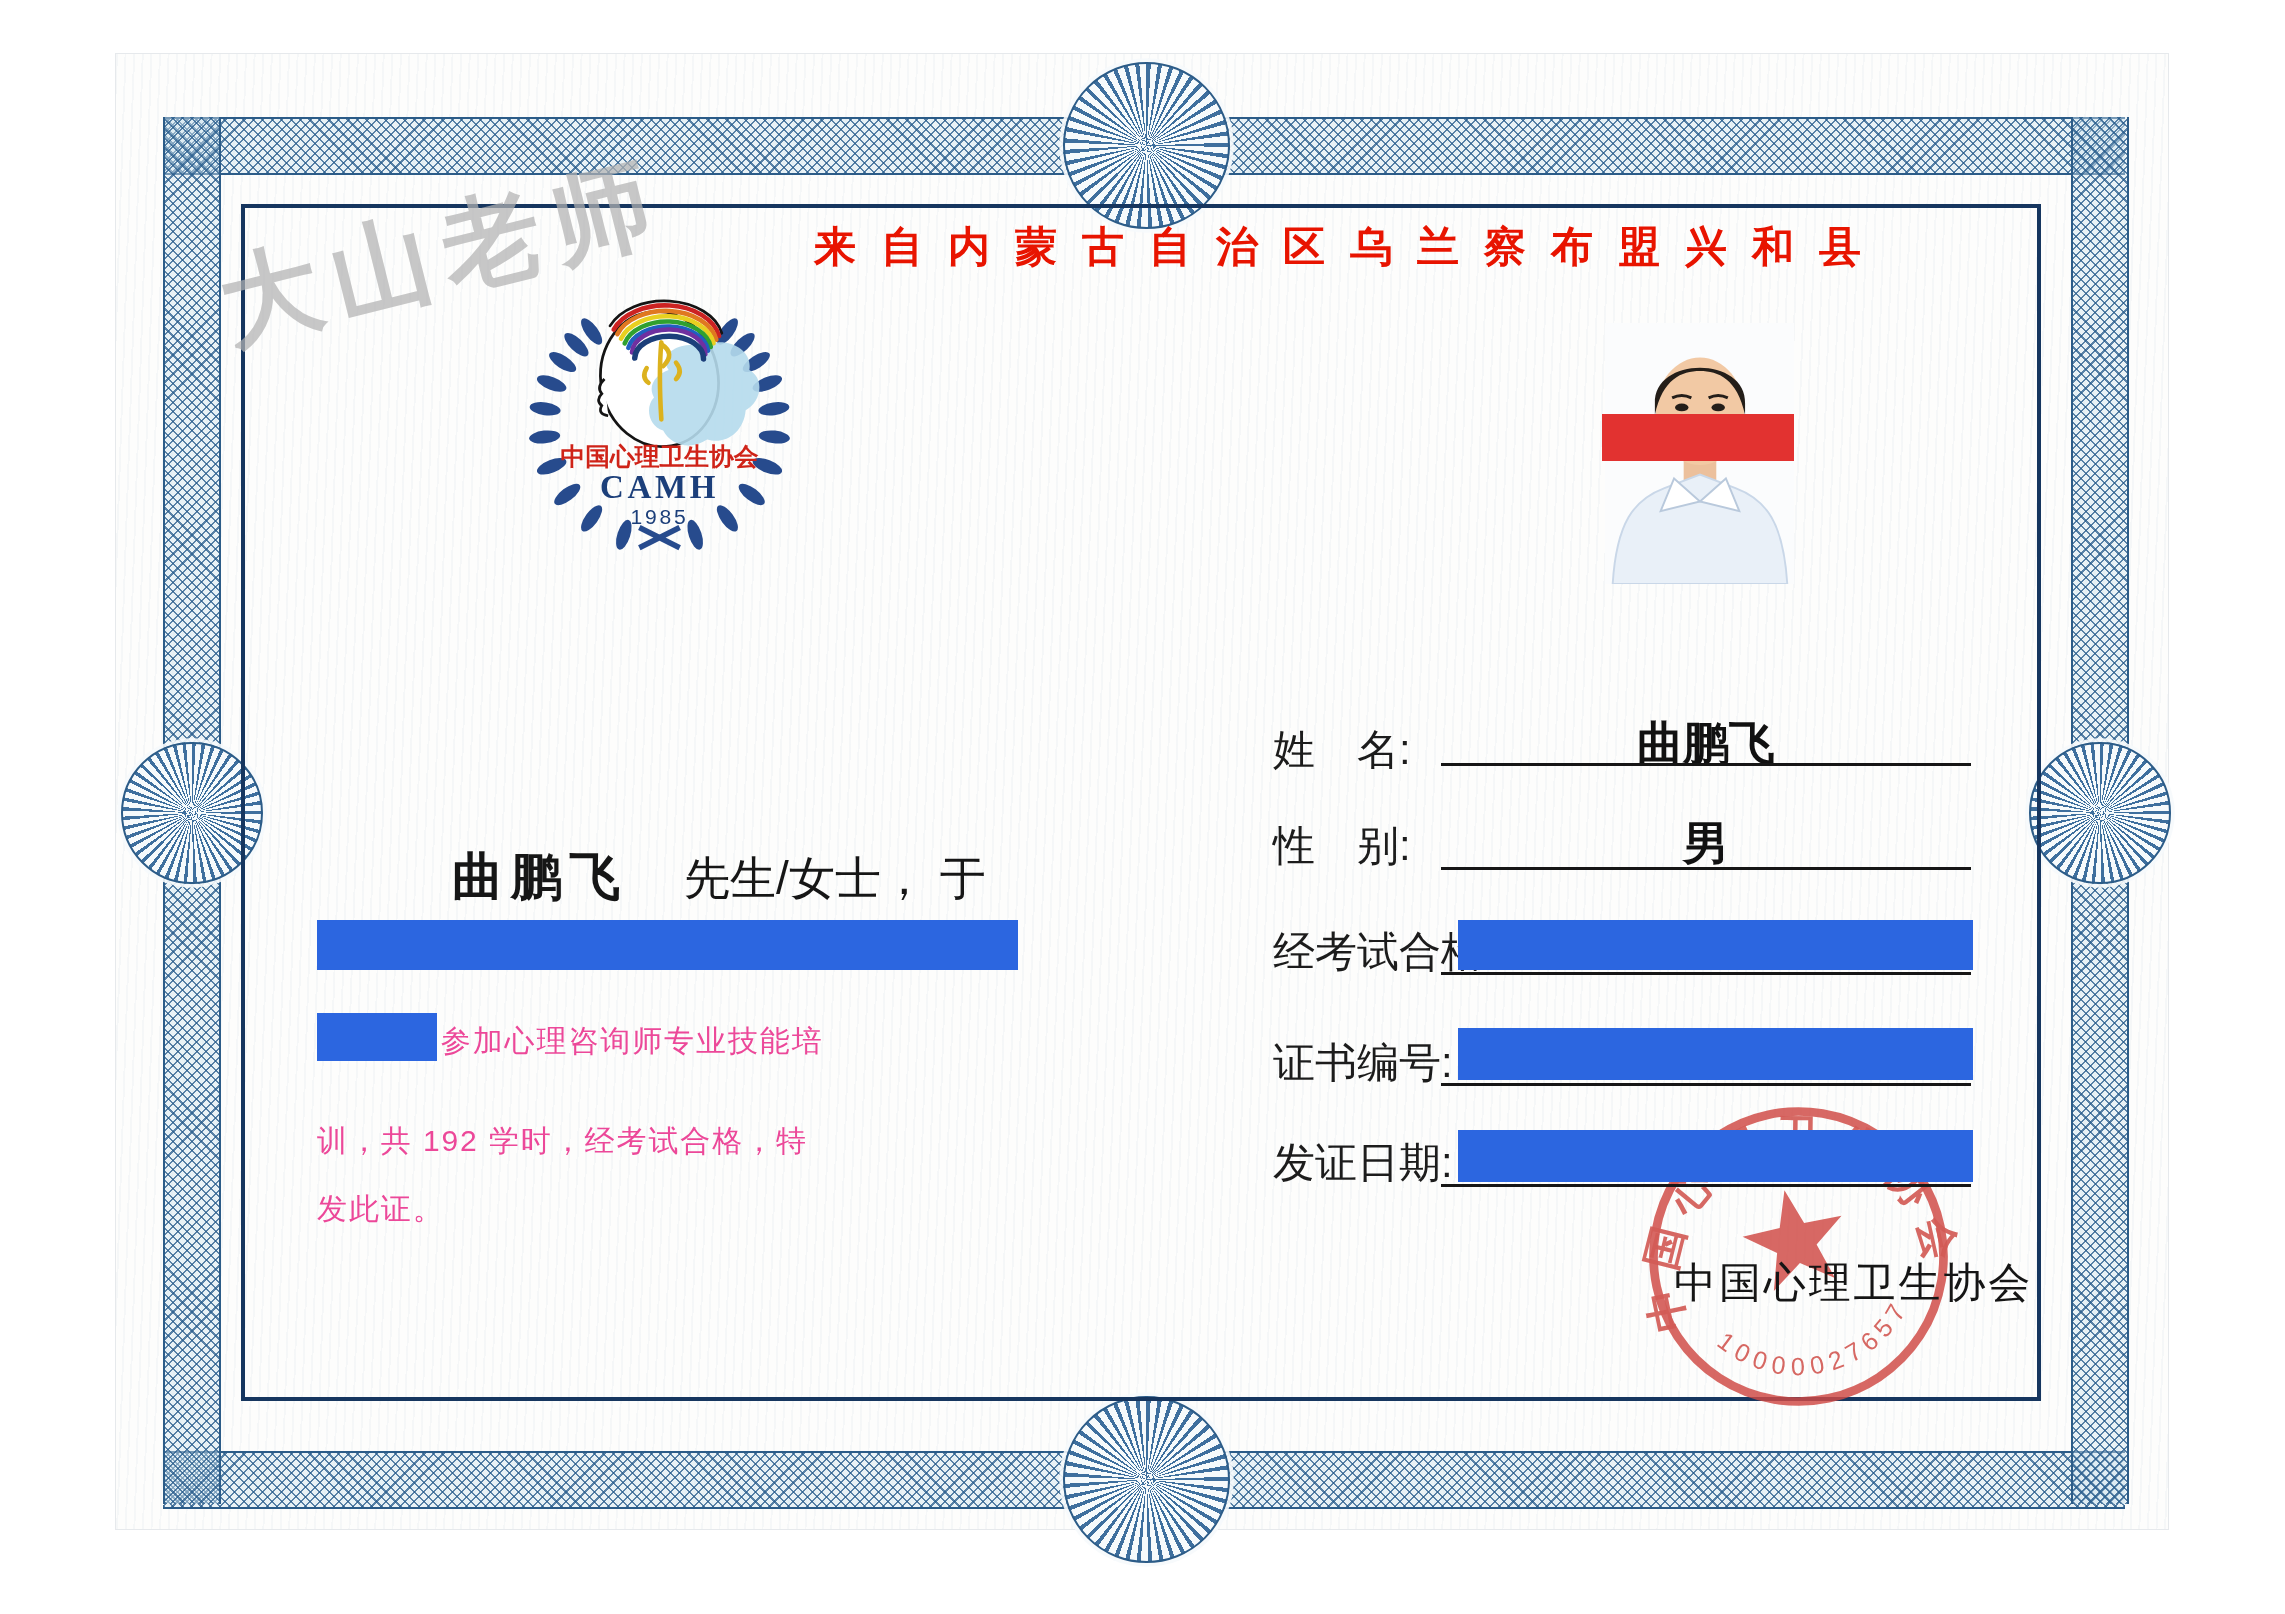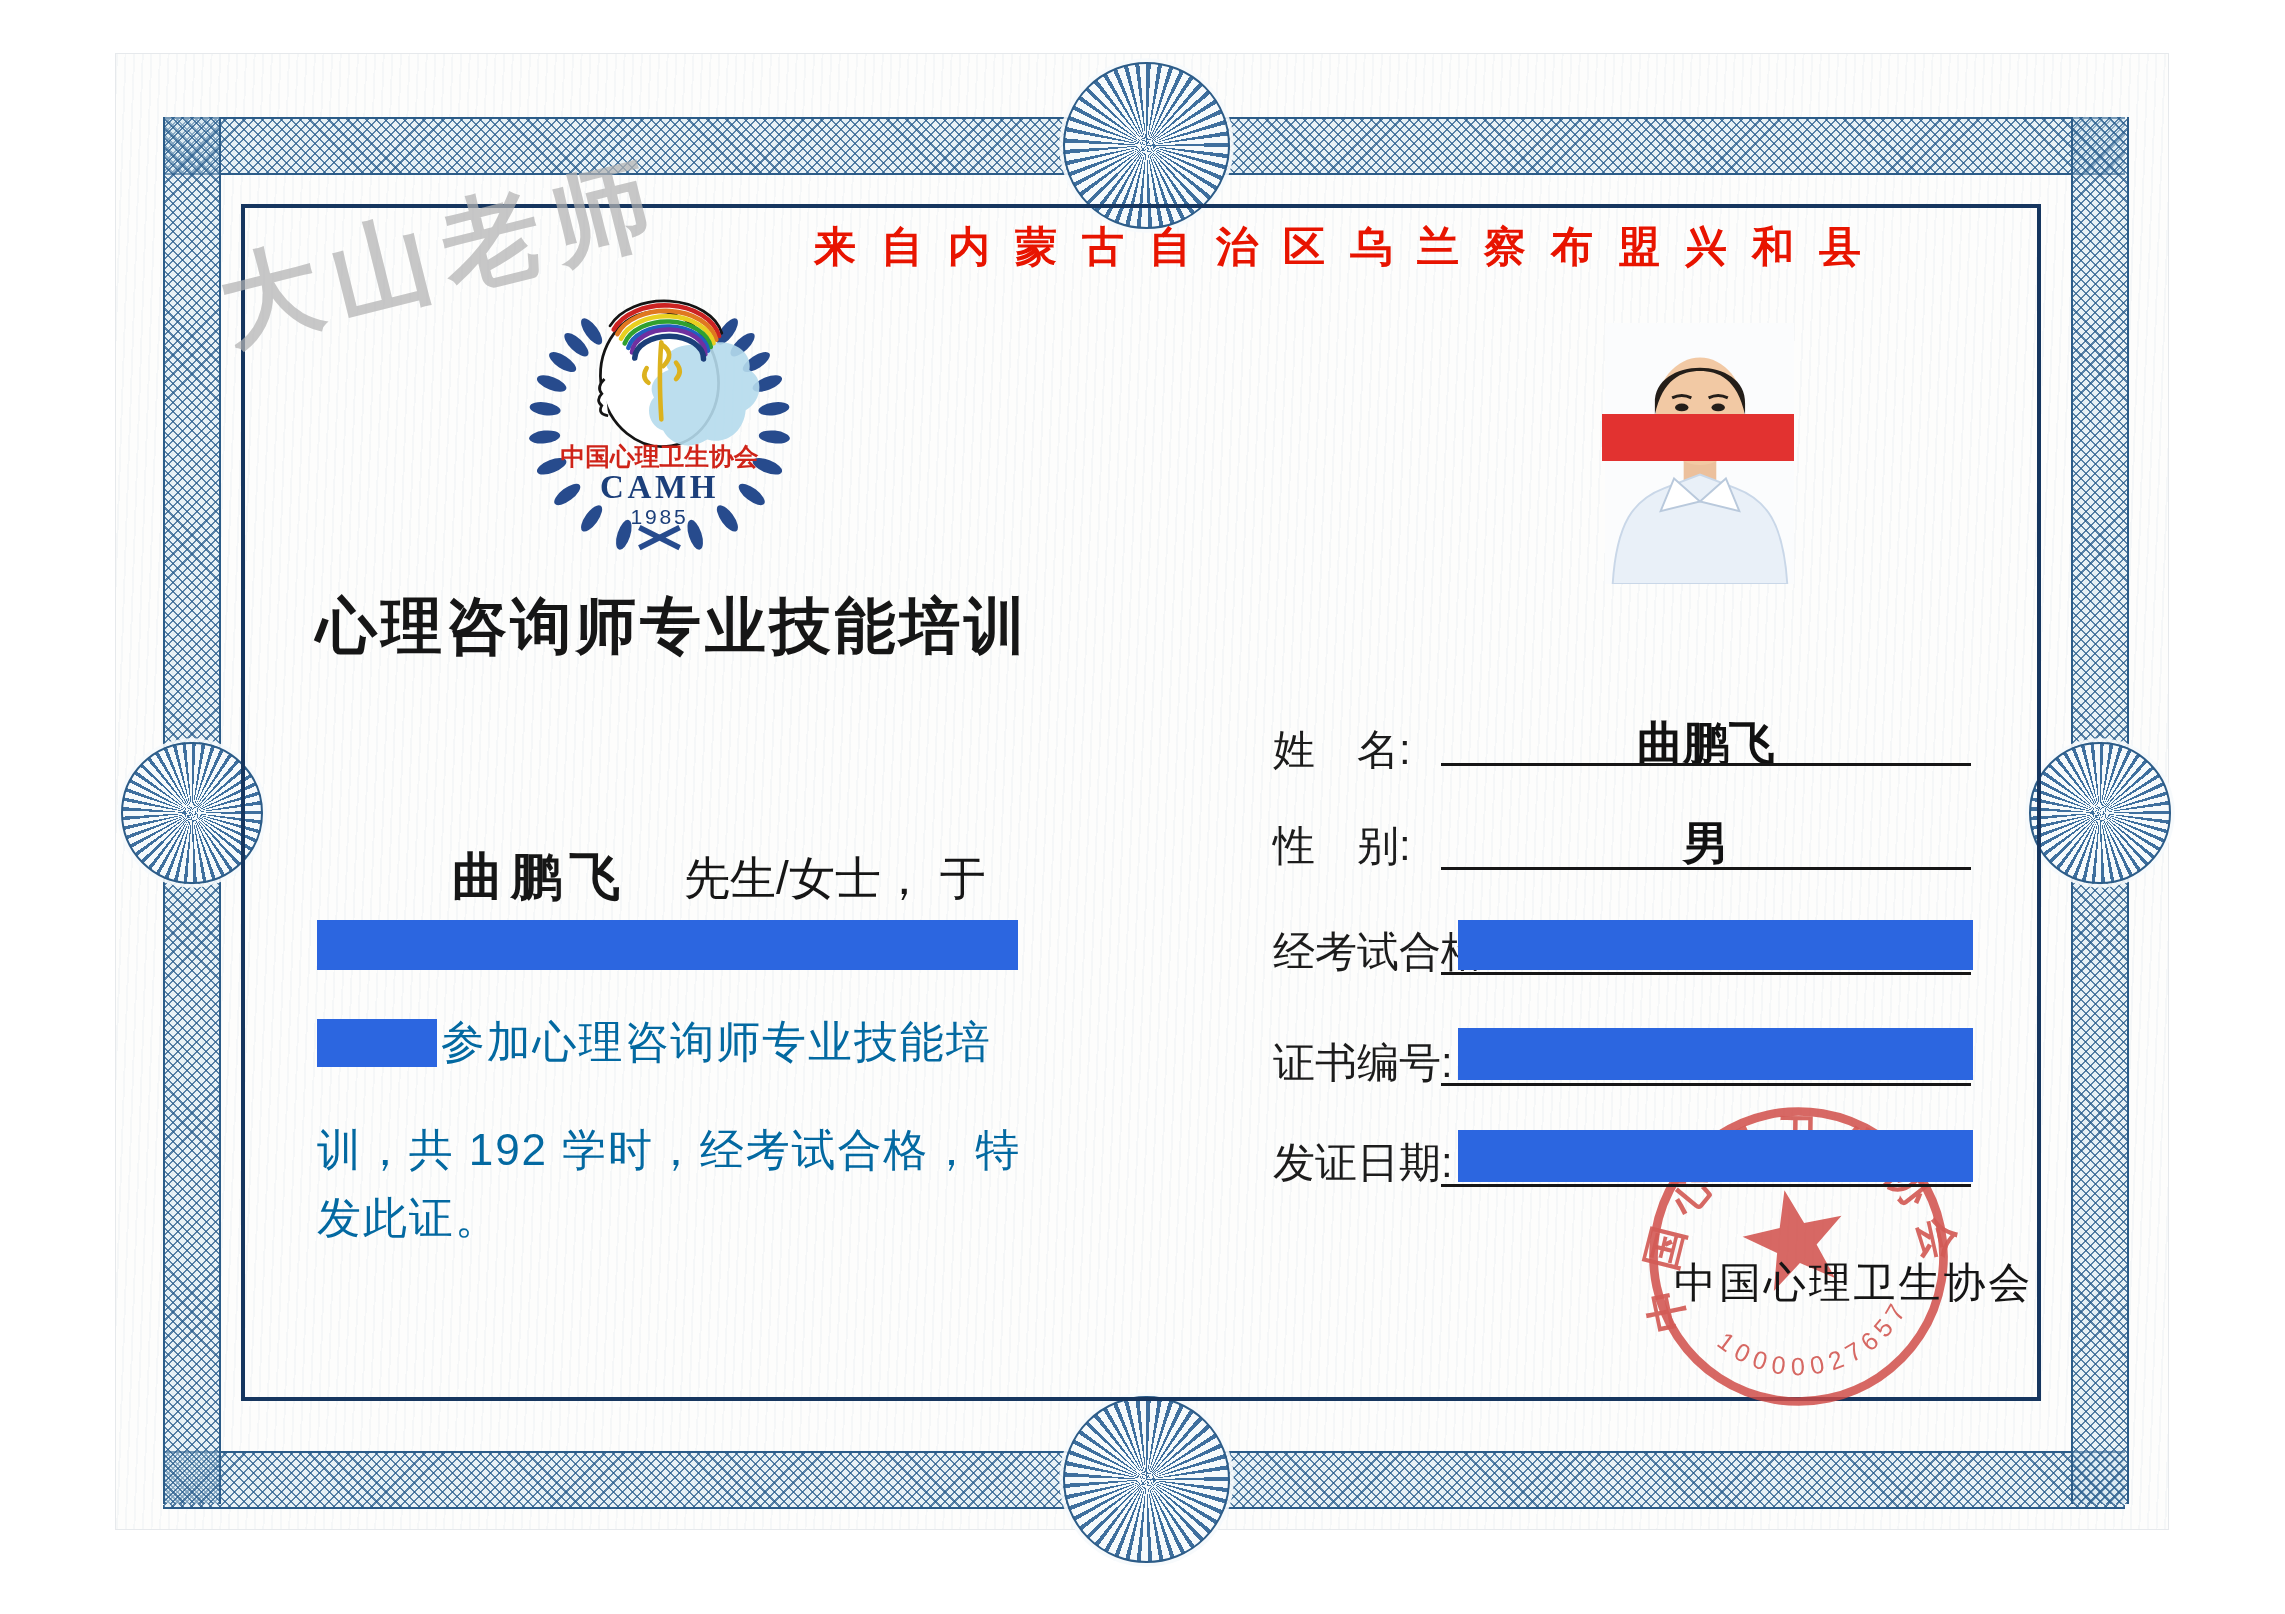--- a/index.html
+++ b/index.html
@@ -27,21 +27,21 @@
           font-size:42px;font-weight:bold;color:#e81400;letter-spacing:25px;
           font-family:"Liberation Serif","DejaVu Serif",serif;white-space:nowrap;}
   .logo{position:absolute;left:522px;top:261px;width:275px;height:304px;}
   .title1{position:absolute;left:250px;top:586px;width:845px;text-align:center;
           font-size:61px;font-weight:bold;color:#161616;letter-spacing:3.8px;}
   .title2{position:absolute;left:250px;top:674px;width:845px;text-align:center;
           font-size:58px;font-weight:bold;color:#161616;letter-spacing:29px;}
   .nameLine{position:absolute;left:452px;top:843px;font-size:46px;color:#161616;white-space:nowrap;}
   .nameLine .nm{font-size:51px;font-weight:bold;letter-spacing:7.7px;margin-right:56px;}
   .redactB{background:#2c66e0;position:absolute;}
-  .bodyLine{position:absolute;left:317px;font-size:44px;color:#0369a1;letter-spacing:1.9px;white-space:nowrap;}
+  .bodyLine{position:absolute;left:317px;font-size:30px;color:#ec4899;letter-spacing:1.9px;white-space:nowrap;}
   .smallBar{display:inline-block;width:120px;height:48px;background:#2c66e0;vertical-align:-9.6px;margin-right:3.8px;}
   .photo{position:absolute;left:1605px;top:323px;width:189px;height:261px;}
   .photoBar{position:absolute;left:1602px;top:414px;width:192px;height:47px;background:#e23230;}
   .flabel{position:absolute;left:1273px;width:231px;height:48px;line-height:48px;
           font-size:42px;color:#1c1c1c;white-space:nowrap;}
   .fline{position:absolute;left:1441px;width:530px;border-bottom:3.8px solid #161616;z-index:4;}
   .fvalue{position:absolute;left:1441px;width:530px;text-align:center;
           font-size:46px;font-weight:bold;color:#111;z-index:4;}
   .fbar{position:absolute;left:1458px;width:515px;background:#2c66e0;z-index:3;}
   .stamp{position:absolute;left:1639px;top:1097px;width:319px;height:319px;z-index:1;opacity:.9;}
@@ -118,21 +118,20 @@
       <path d="M152,80 q16,10 2,24"></path>
       <path d="M136,106 q-6,10 2,16"></path>
       <path d="M168,100 q8,10 0,18"></path>
     </g>
 
     <text x="150" y="212" text-anchor="middle" font-size="27" font-weight="bold" fill="#cf2318">中国心理卫生协会</text>
     <text x="150" y="248" text-anchor="middle" font-size="36" font-weight="bold" fill="#1c3f7a" letter-spacing="4" font-family="Liberation Serif, DejaVu Serif, serif">CAMH</text>
     <text x="150" y="276" text-anchor="middle" font-size="23" fill="#1c3f7a" letter-spacing="3">1985</text>
   </svg>
 
-  <div class="title1">心理咨询师专业技能培训</div>
 
   <div class="nameLine">
     <span class="nm">曲鹏飞</span><span>先生/女士， 于</span>
   </div>
   <div class="redactB" style="left:317px;top:920px;width:701px;height:50px;"></div>
   <div class="bodyLine" style="top:1013px;">
     <span class="smallBar"></span><span>参加心理咨询师专业技能培</span>
   </div>
   <div class="bodyLine" style="top:1101px;margin-top:20px;">训，共 192 学时，经考试合格，特</div>
   <div class="bodyLine" style="top:1189px;">发此证。</div>

